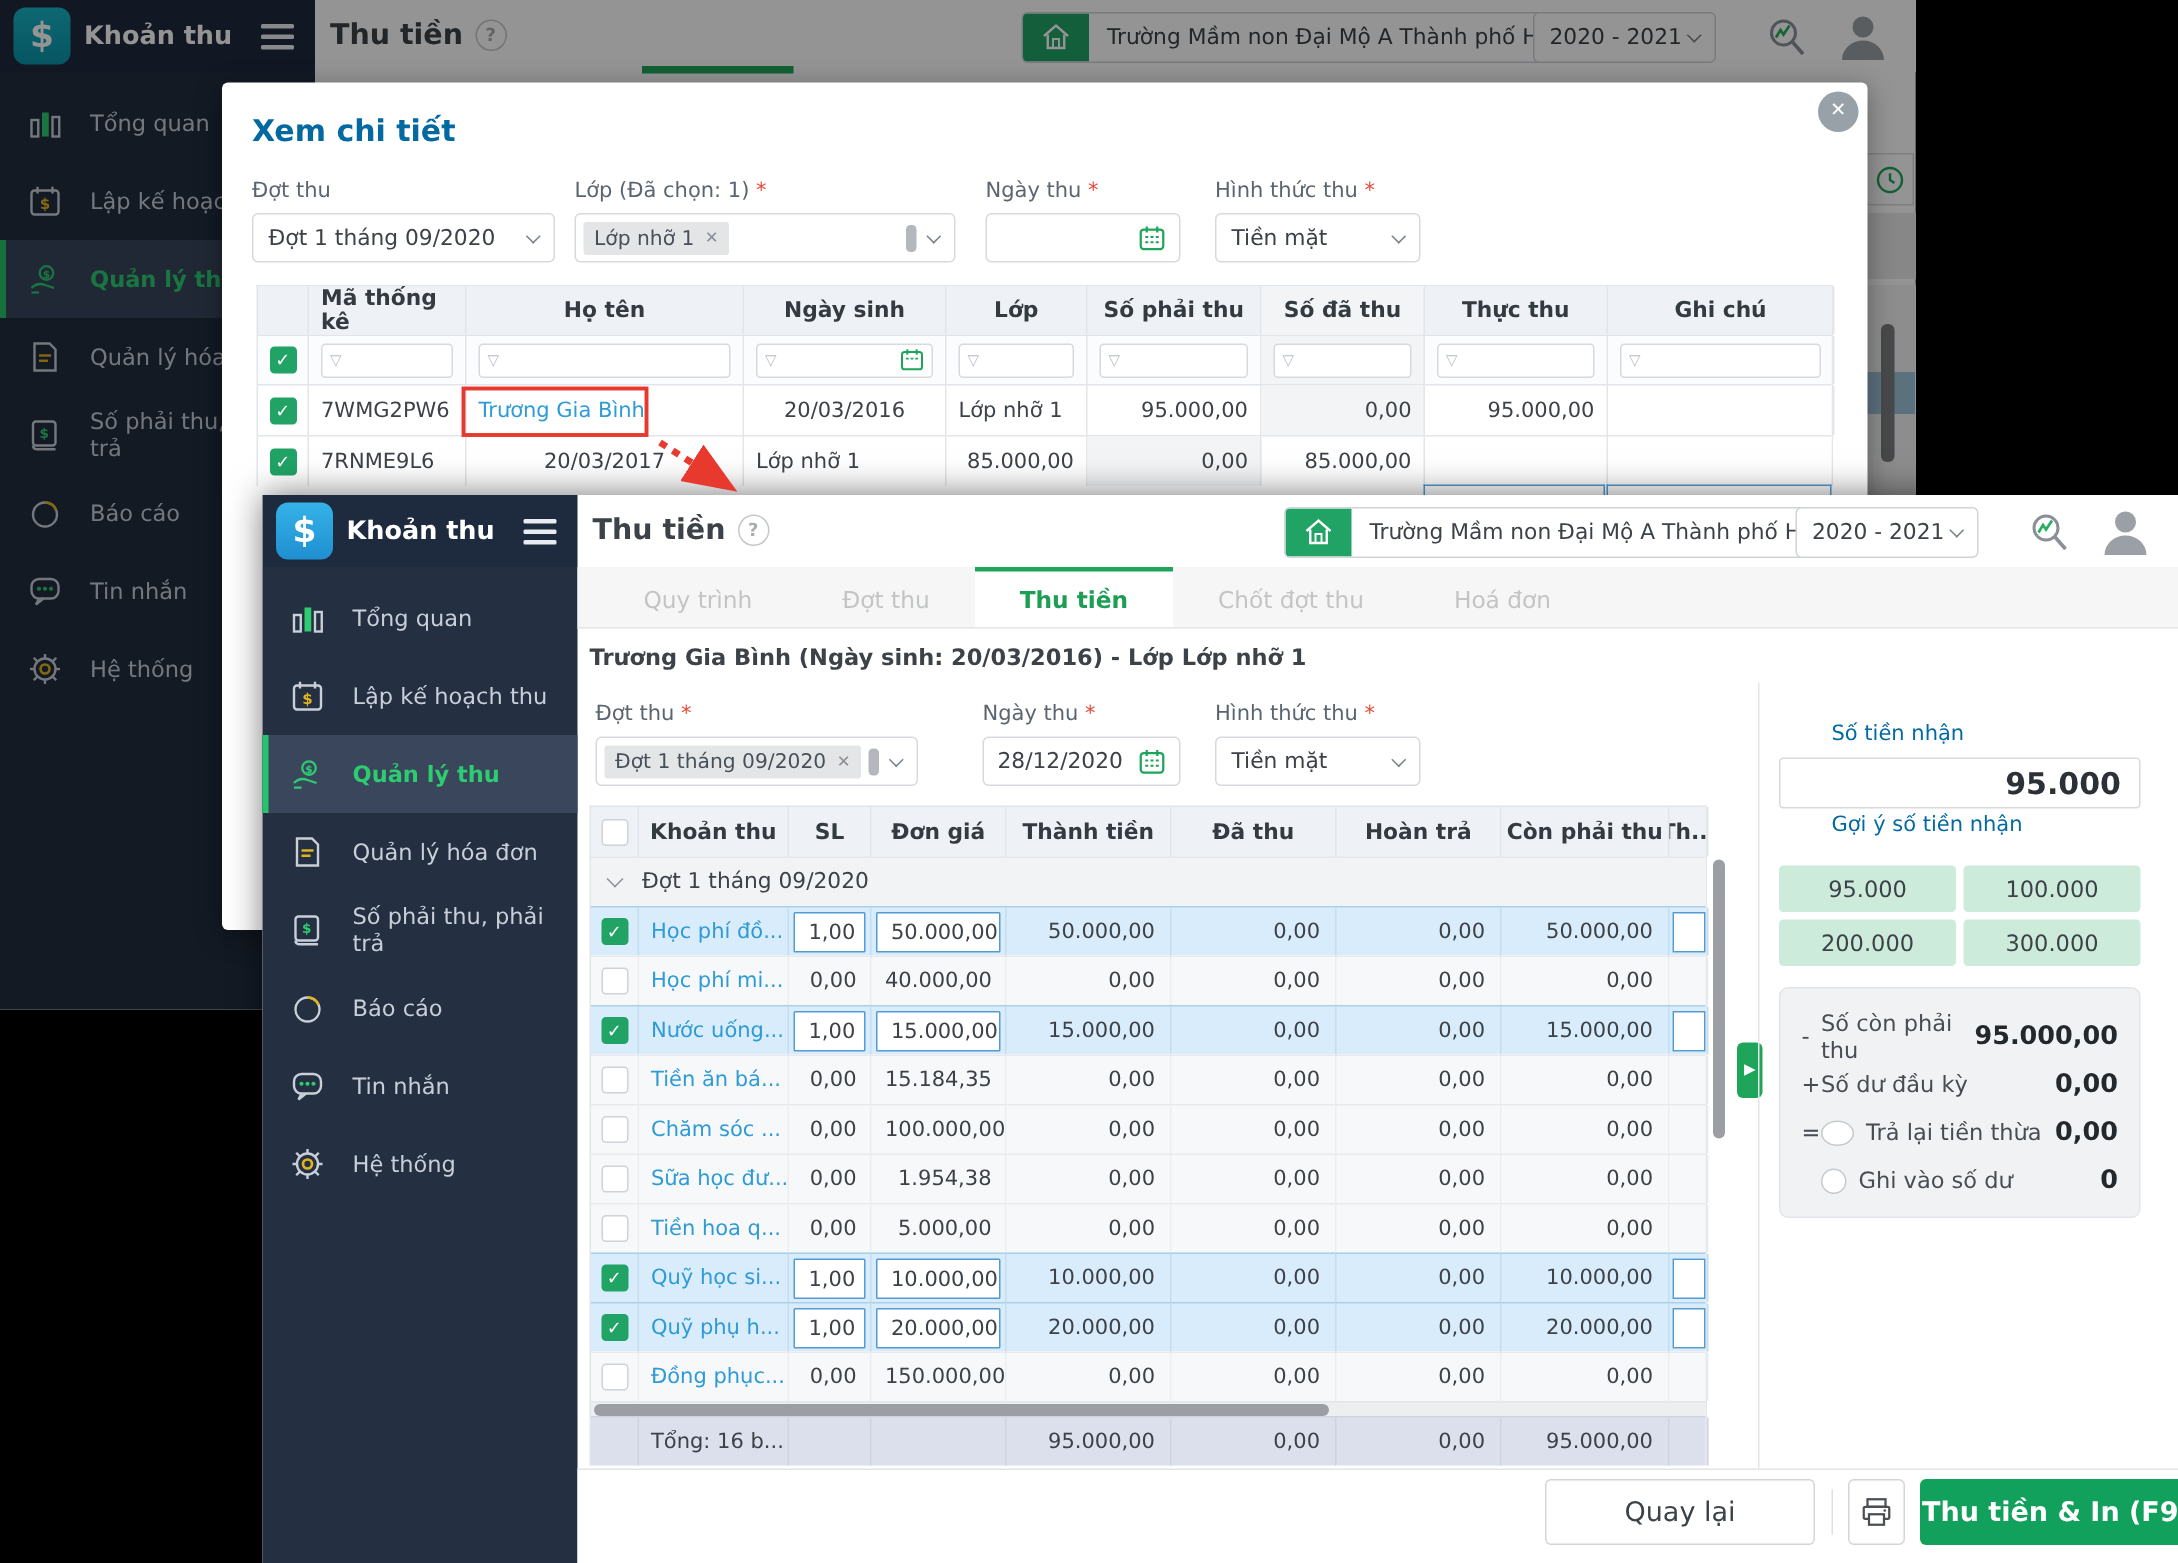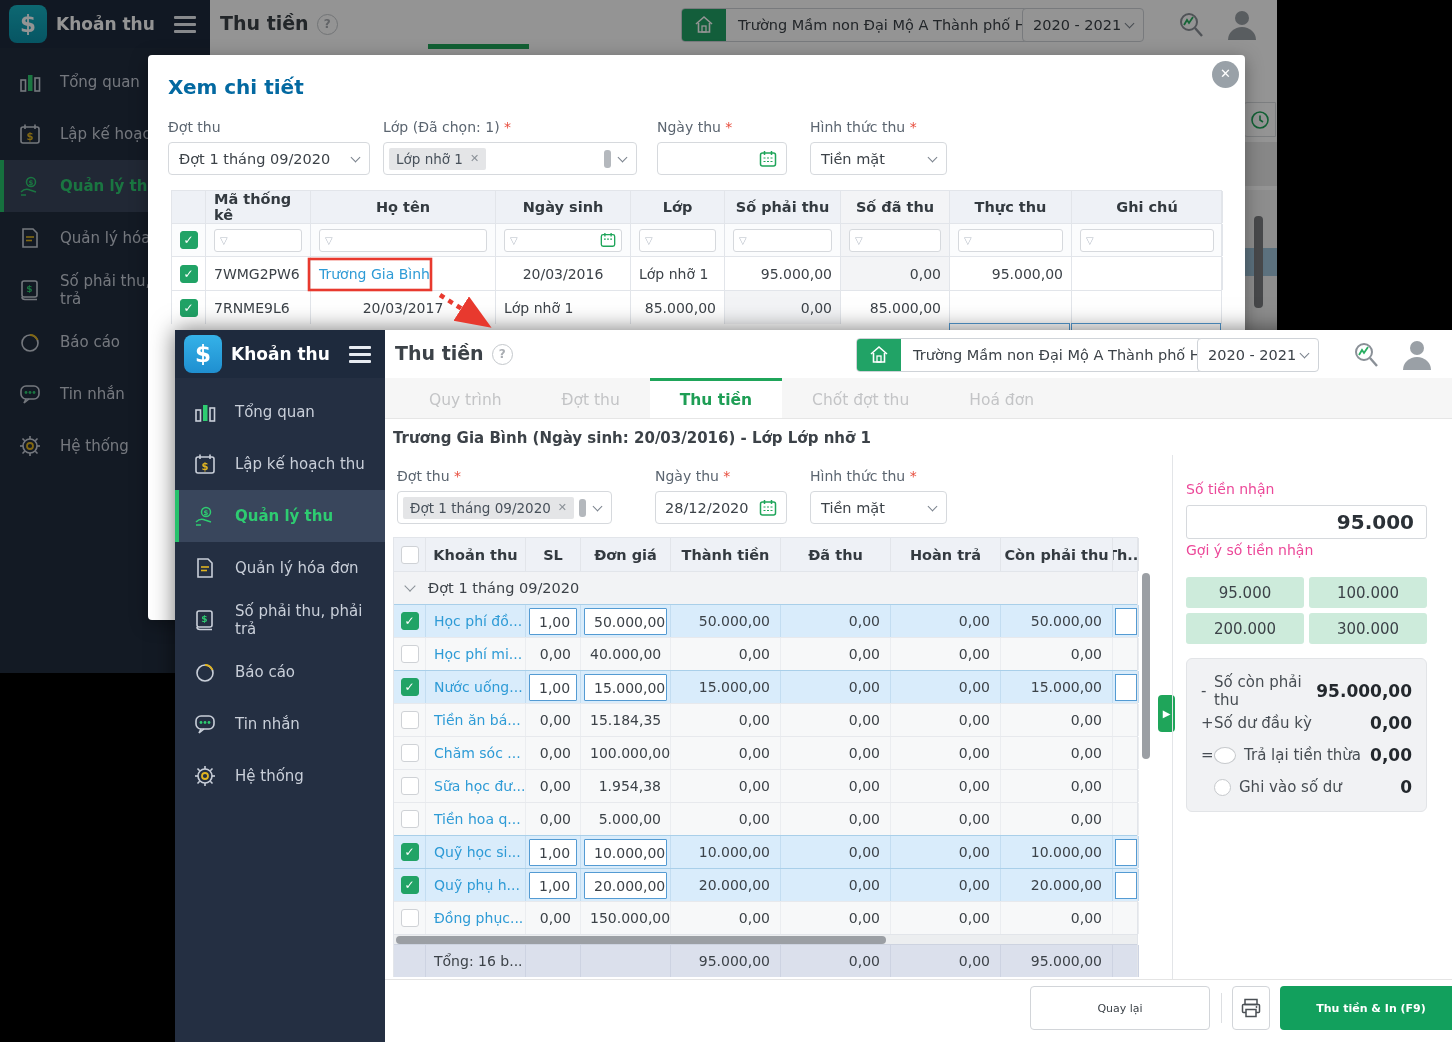--- a/index.html
+++ b/index.html
@@ -123,40 +123,40 @@
   .hscroll { height:10px; background:#eceef0; border-top:1px solid #e2e5ea; position:relative; }
   .hscroll .thumb { position:absolute; left:2px; top:1px; height:8px; width:66%; background:#9b9fa4; border-radius:4px; }
   .totalrow { height:33px; background:#dbe0ec; border-top:1px solid #cdd3e0; font-size:14px; color:#3c4248; }
   .totalrow > div { height:100%; display:flex; align-items:center; border-right:1px solid #cdd3e2; }
   .vscroll-thumb { position:absolute; left:967px; top:243px; width:8px; height:186px; background:#9b9fa4; border-radius:4px; cursor:pointer; }
   .panel-handle { position:absolute; left:983px; top:365px; width:17px; height:37px; background:#1fa55a; border-radius:4px;
     display:flex; align-items:center; justify-content:center; color:#fff; font-size:10px; cursor:pointer; }
 
   
   .vline { position:absolute; left:997px; top:125px; width:1px; height:524px; background:#e3e5e8; }
-  .pp-label { position:absolute; font-size:14px; color:#ec4899; }
+  .pp-label { position:absolute; font-size:14px; color:#0369a1;margin-left:35px; }
   .received-input { position:absolute; left:1011px; top:175px; width:241px; height:34px; border:1px solid #d6d9dd;
     border-radius:3px; background:#fff; display:flex; align-items:center; justify-content:flex-end; padding:0 12px;
     font-size:20px; font-weight:600; color:#2b3137; }
   .suggests { position:absolute; left:1011px; top:247px; width:241px; display:flex; flex-wrap:wrap; gap:5px; }
   .sug { width:118px; height:31px; background:#cdebdb; border-radius:3px; display:flex; align-items:center;
     justify-content:center; font-size:15px; color:#3c4248; cursor:pointer; }
   .summary { position:absolute; left:1011px; top:328px; width:241px; height:154px; background:#f1f2f4;
     border:1px solid #e2e4e7; border-radius:6px; padding:16px 14px 0 14px; }
   .srow { display:flex; align-items:center; height:32px; font-size:15px; color:#474d53; }
   .srow .pfx { width:13px; flex:none; }
   .srow .val { margin-left:auto; font-size:17px; font-weight:bold; color:#23282d; }
   .radio { width:17px; height:17px; border:1px solid #c6c9cc; border-radius:50%; background:#fff; margin-right:8px;
     display:inline-flex; align-items:center; justify-content:center; cursor:pointer; flex:none; }
   .radio.sel::after { content:""; width:9px; height:9px; border-radius:50%; background:#1fa55a; }
 
   
   .bottombar { position:absolute; left:210px; top:649px; width:1067px; height:63px; background:#fff; border-top:1px solid #e4e4e4; }
   .btn { position:absolute; top:6px; height:44px; border-radius:4px; display:flex; align-items:center; justify-content:center;
-    font-size:11px; cursor:pointer; }
+    font-size:18px; cursor:pointer; }
   .btn-back { left:645px; width:180px; background:#fff; border:1px solid #d2d5d9; color:#3c4248; }
   .btn-sep { position:absolute; left:836px; top:13px; width:1px; height:30px; background:#dddfe2; }
   .btn-print { left:847px; width:38px; background:#fff; border:1px solid #d2d5d9; }
   .btn-green { background:#12a05d; color:#fff; font-weight:600; }
   .btn-cp { left:895px; width:182px; }
 
   
   .bg-tabline { position:absolute; left:428px; top:44px; width:101px; height:5px; background:#1fa55a; }
   .strip-clock { position:absolute; left:1243px; top:102px; width:33px; height:35px; background:#fff;
     border:1px solid #d6d9dd; border-radius:4px 0 0 4px; display:flex; align-items:center; justify-content:center; }

